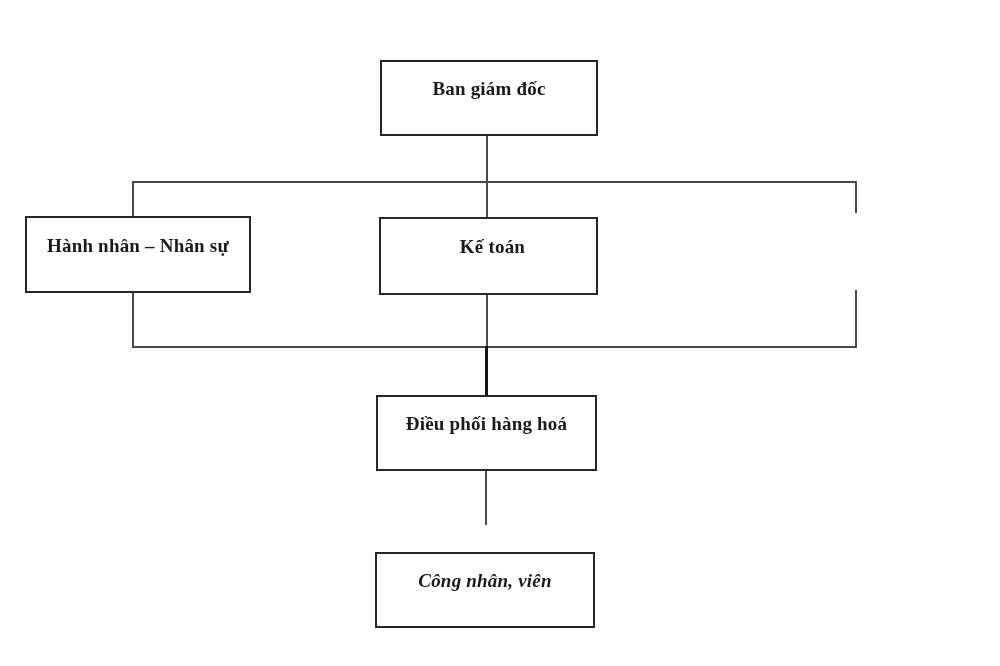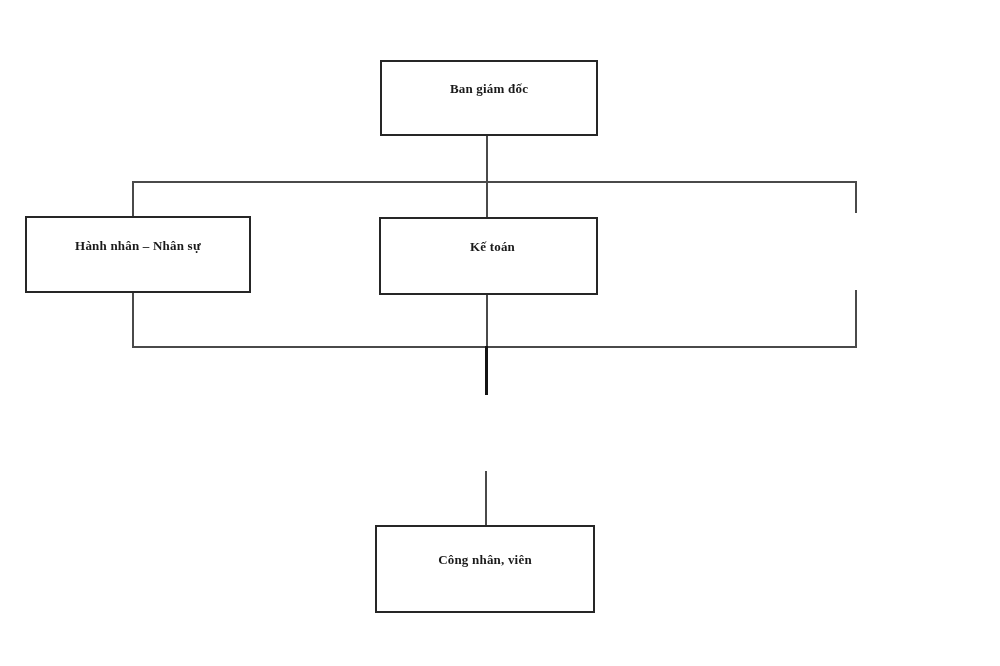--- a/index.html
+++ b/index.html
@@ -15,36 +15,36 @@
     position: absolute;
     box-sizing: border-box;
     border: 2px solid #262626;
     background: #ffffff;
     display: flex;
     align-items: center;
     justify-content: center;
   }
   .node-label {
     font-weight: bold;
-    font-size: 13px;
+    font-size: 19px;
     color: #1a1a1a;
     letter-spacing: 0.2px;
     white-space: nowrap;
     transform: translateY(-9px);
   }
   .v { position: absolute; width: 2px; background: #4a4a4a; }
   .h { position: absolute; height: 2px; background: #4a4a4a; }
 
   
   #n-board         { left: 380px; top: 60px;  width: 218px; height: 76px; }
   #n-admin         { left: 25px;  top: 216px; width: 226px; height: 77px; }
   #n-accounting    { left: 379px; top: 217px; width: 219px; height: 78px; padding-left: 8px; }
   #n-sales         { left: 743px; top: 213px; width: 231px; height: 77px; }
   #n-coordination  { left: 376px; top: 395px; width: 221px; height: 76px; }
-  #n-staff         { left: 375px; top: 525px; width: 220px; height: 88px; }
+  #n-staff         { left: 375px; top: 552px; width: 220px; height: 76px; font-style: italic; }
 
   
   #e-board-drop        { left: 486px; top: 136px; height: 46px; }
   #e-rail-top          { left: 132px; top: 181px; width: 725px; }
   #e-admin-top         { left: 132px; top: 182px; height: 34px; }
   #e-accounting-top    { left: 486px; top: 182px; height: 35px; }
   #e-sales-top         { left: 855px; top: 182px; height: 31px; }
   #e-admin-bottom      { left: 132px; top: 293px; height: 54px; }
   #e-accounting-bottom { left: 486px; top: 295px; height: 51px; }
   #e-sales-bottom      { left: 855px; top: 290px; height: 57px; }
@@ -75,18 +75,21 @@
 
   <div class="node" id="n-admin">
     <span class="node-label">Hành nhân – Nhân sự</span>
   </div>
 
   <div class="node" id="n-accounting">
     <span class="node-label">Kế toán</span>
   </div>
 
 
+  <div class="node" id="n-coordination">
+    <span class="node-label">Điều phối hàng hoá</span>
+  </div>
 
   <div class="node" id="n-staff">
     <span class="node-label">Công nhân, viên</span>
   </div>
 
 </div>
 
 </body></html>

